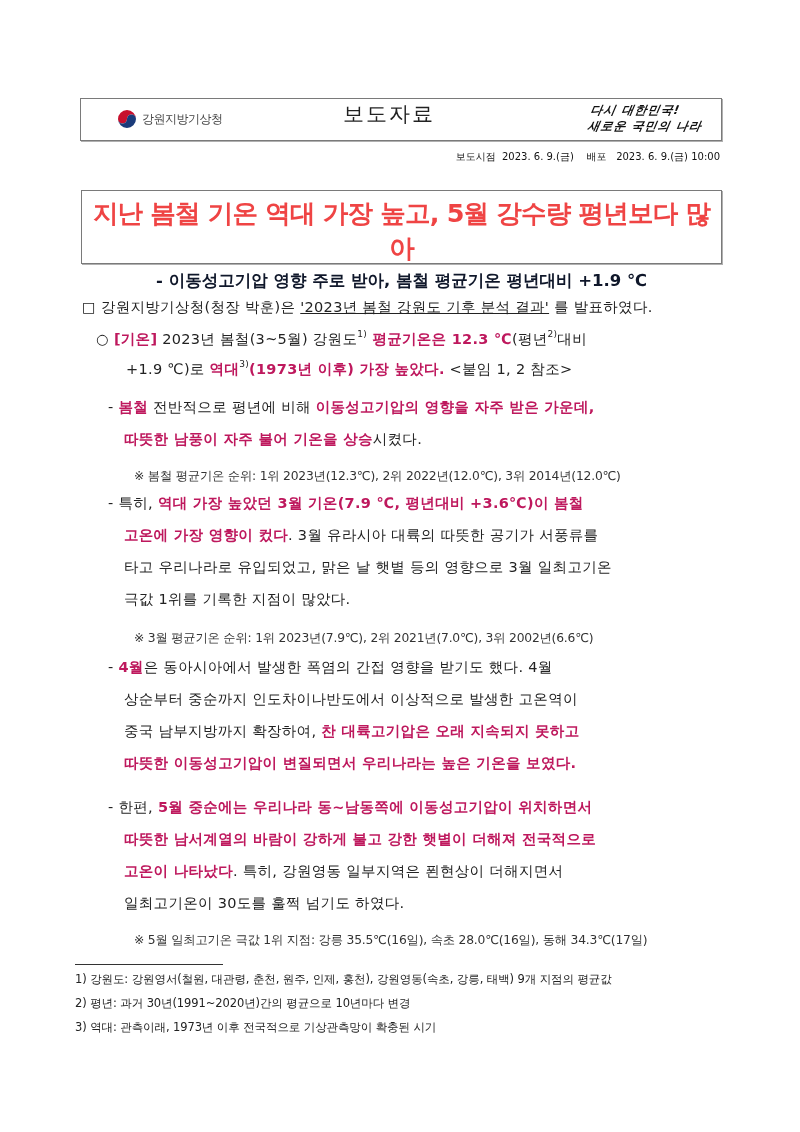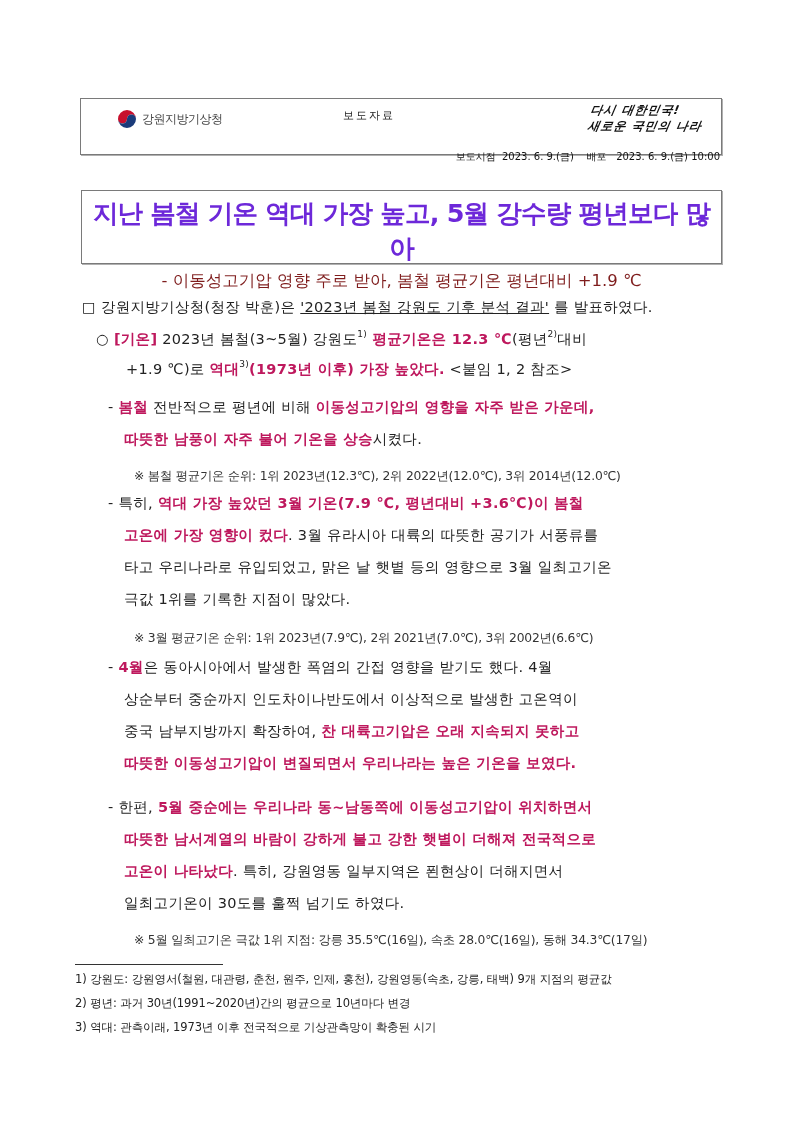--- a/index.html
+++ b/index.html
@@ -1,40 +1,40 @@
 <!DOCTYPE html>
 <html><head>
 <meta charset="utf-8">
 <style>
   * { box-sizing: border-box; margin: 0; padding: 0; }
   html, body { width: 800px; height: 1132px; background: #ffffff; }
   body { position: relative; font-family: "DejaVu Sans", sans-serif; color: #111; overflow: hidden; }
 
   .header-box {
-    position: absolute; left: 80px; top: 98px; width: 642px; height: 57px;
+    position: absolute; left: 80px; top: 98px; width: 642px; height: 43px;
     border: 1px solid #7a7a7a; box-shadow: 1px 1px 0 #b0b0b0;
   }
   .logo { position: absolute; left: 36px; top: 10px; display: flex; align-items: center; gap: 5px; }
   .logo-mark { width: 20px; height: 20px; }
   .logo-text { font-size: 12px; color: #444; letter-spacing: -0.5px; }
-  .doc-type { position: absolute; left: 262px; top: 9px; font-size: 11px; color: #222; letter-spacing: 2px; font-family: "DejaVu Serif", serif; }
+  .doc-type { position: absolute; left: 262px; top: 1px; font-size: 21px; color: #222; letter-spacing: 2px; font-family: "DejaVu Serif", serif; }
   .slogan { position: absolute; right: 12px; top: 3px; width: 120px; font-size: 12px; line-height: 16px; font-style: italic; color: #111; text-align: left; transform: skewX(-10deg); font-weight: bold; letter-spacing: 1px; }
   .slogan div:nth-child(2) { padding-left: 0; }
 
   .release-row {
     position: absolute; left: 80px; top: 150px; width: 640px; text-align: right;
     font-size: 10px; color: #111; white-space: pre;
   }
 
   .title-box {
     position: absolute; left: 81px; top: 190px; width: 641px; height: 74px;
     border: 1px solid #7a7a7a; box-shadow: 1px 1px 0 #b0b0b0; text-align: center;
   }
-  .title { margin-top: 5px; font-size: 25.5px; font-weight: bold; letter-spacing: -0.8px; color: #6d28d9; font-family: "DejaVu Sans", sans-serif; }
-  .subtitle { margin-top: 4px; font-size: 16.5px; color: #7f1d1d; letter-spacing: 0px; }
+  .title { margin-top: 5px; font-size: 25.5px; font-weight: bold; letter-spacing: -0.8px; color: #ef4444; font-family: "DejaVu Sans", sans-serif; }
+  .subtitle { margin-top: 4px; font-size: 16.5px; color: #0f172a; letter-spacing: 0px; font-weight: bold; }
 
   .body { position: absolute; left: 82px; top: 290px; width: 650px; font-size: 14.5px; color: #222; }
   .line { position: absolute; white-space: nowrap; letter-spacing: 0.3px; }
   .b { font-weight: bold; color: #be185d; }
   .u { text-decoration: underline; font-weight: normal; }
   sup { font-size: 9px; vertical-align: top; line-height: 1; }
   .note { font-size: 12.3px; color: #333; letter-spacing: -0.2px; }
 
   .fn-line { position: absolute; left: 75px; top: 964px; width: 148px; border-top: 1px solid #333; }
   .fn { position: absolute; left: 75px; font-size: 11.5px; color: #222; white-space: nowrap; letter-spacing: -0.1px; }

